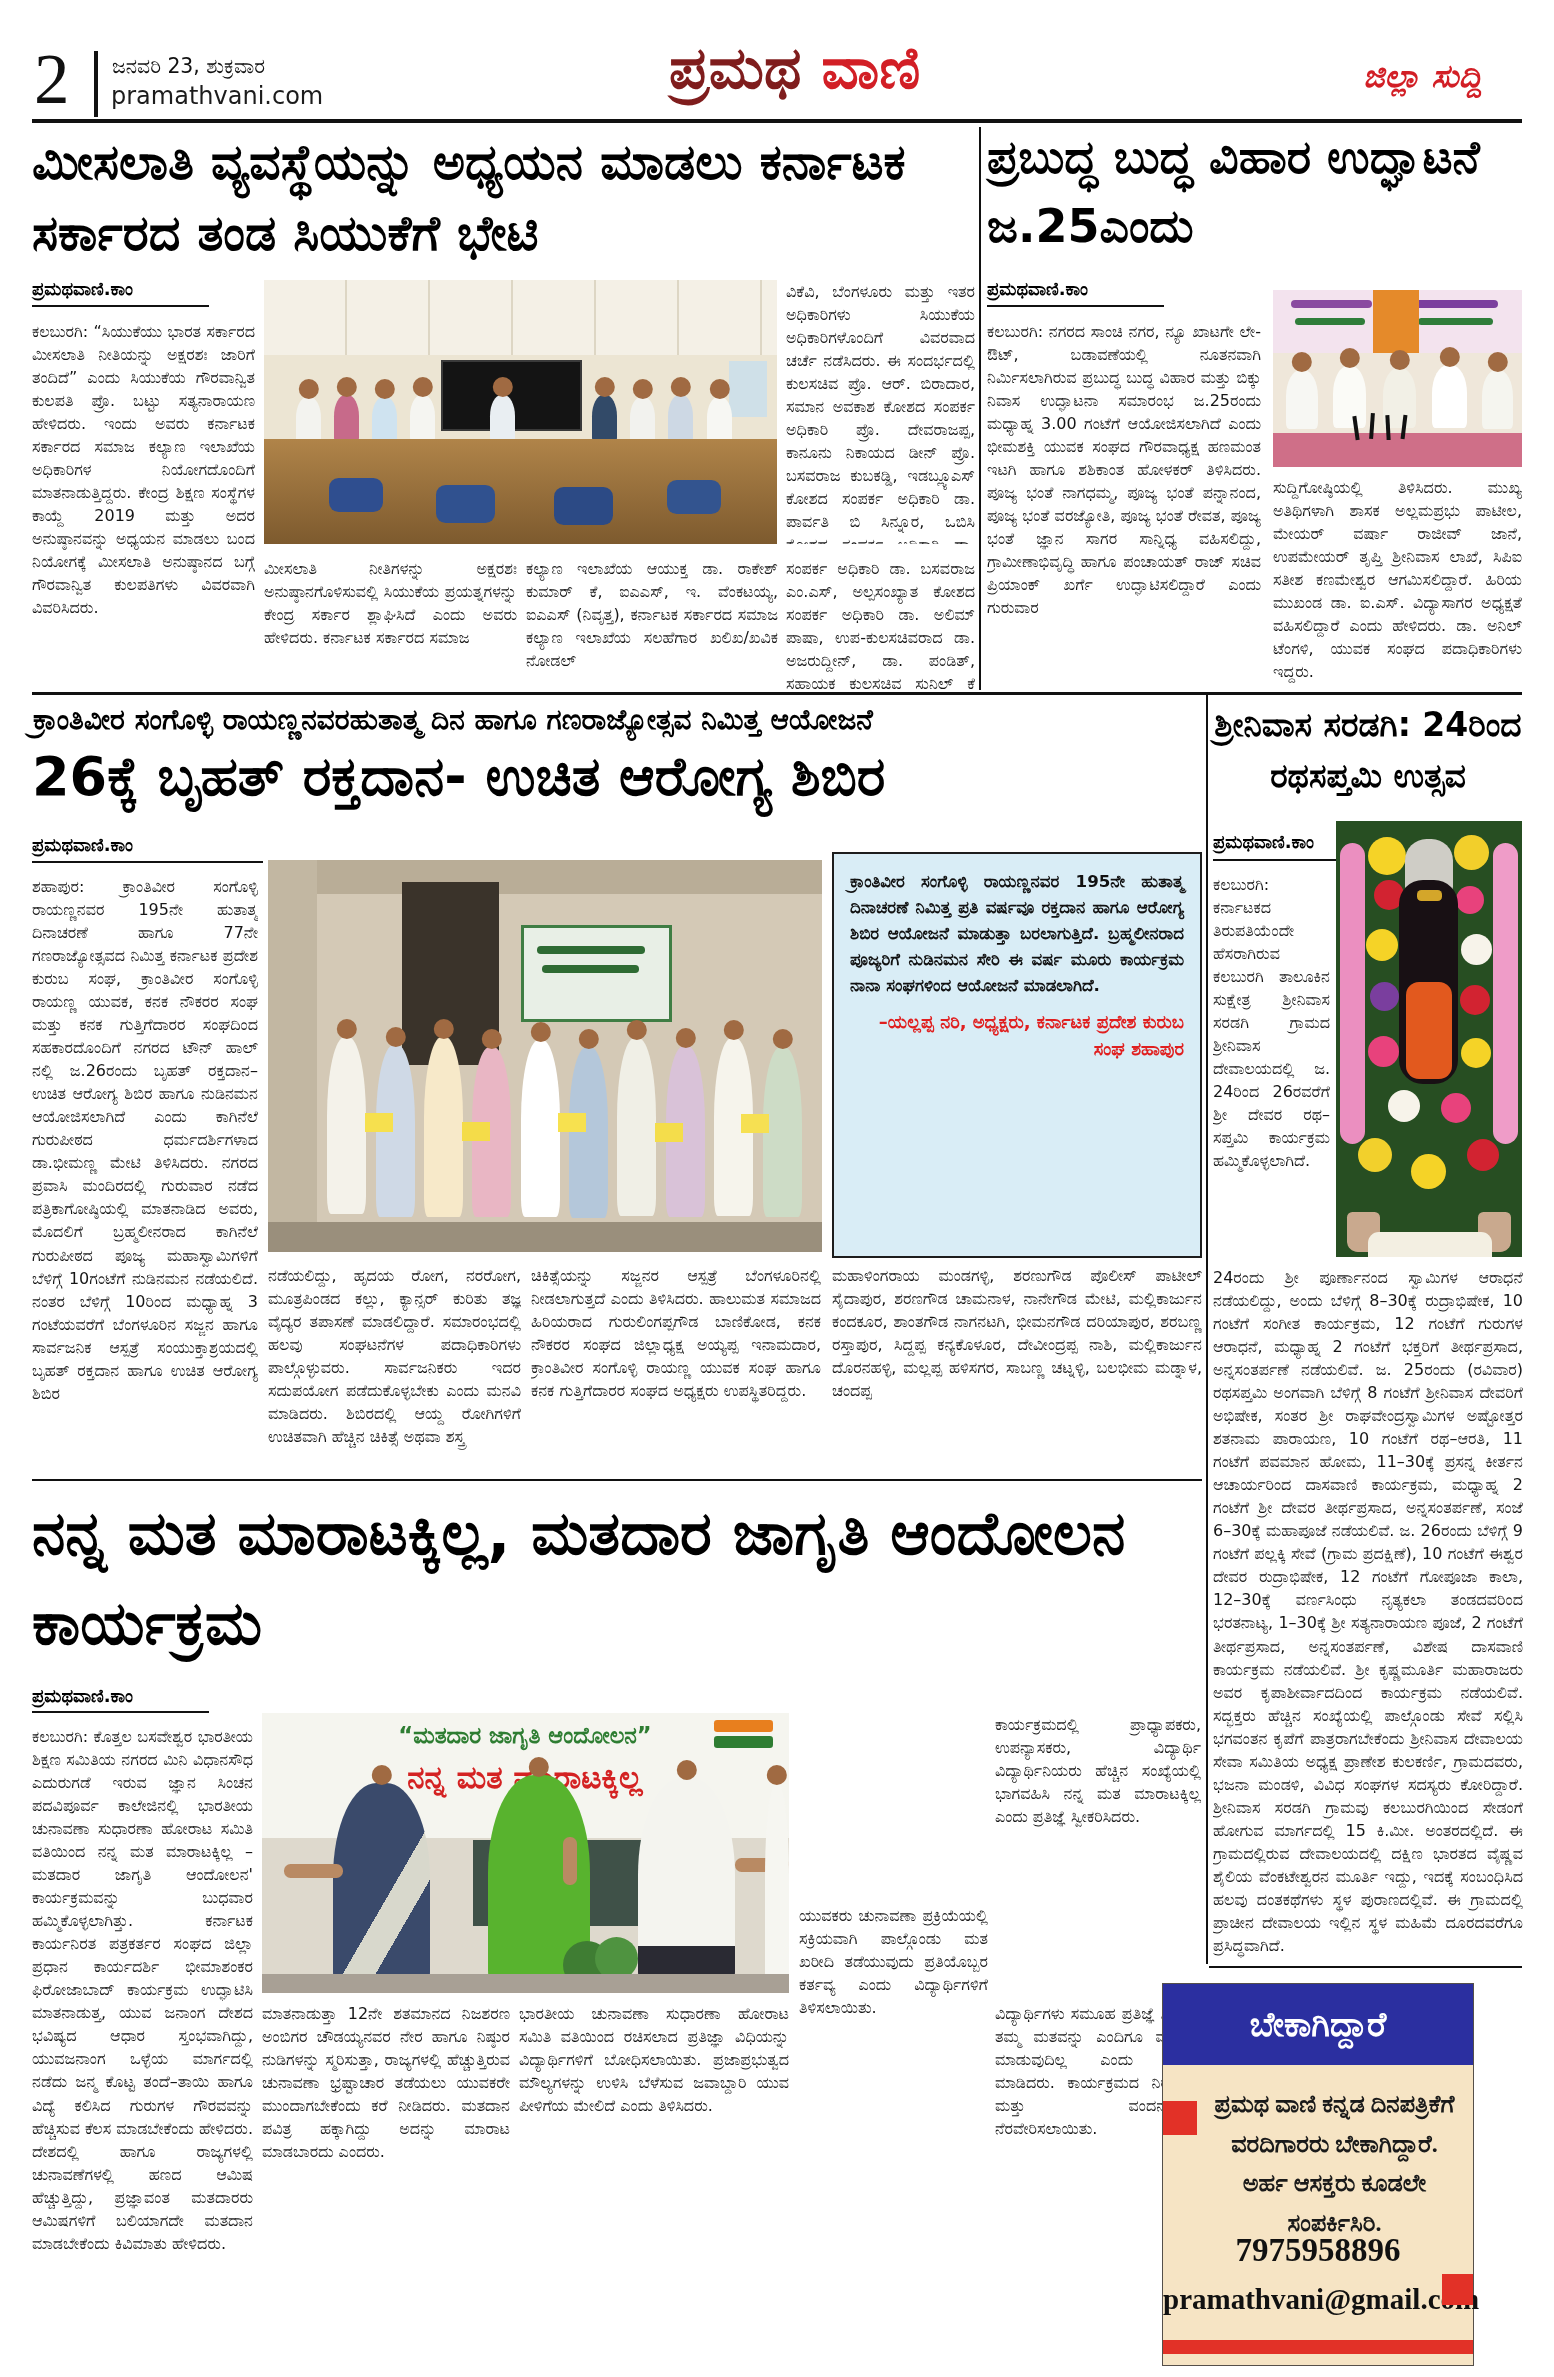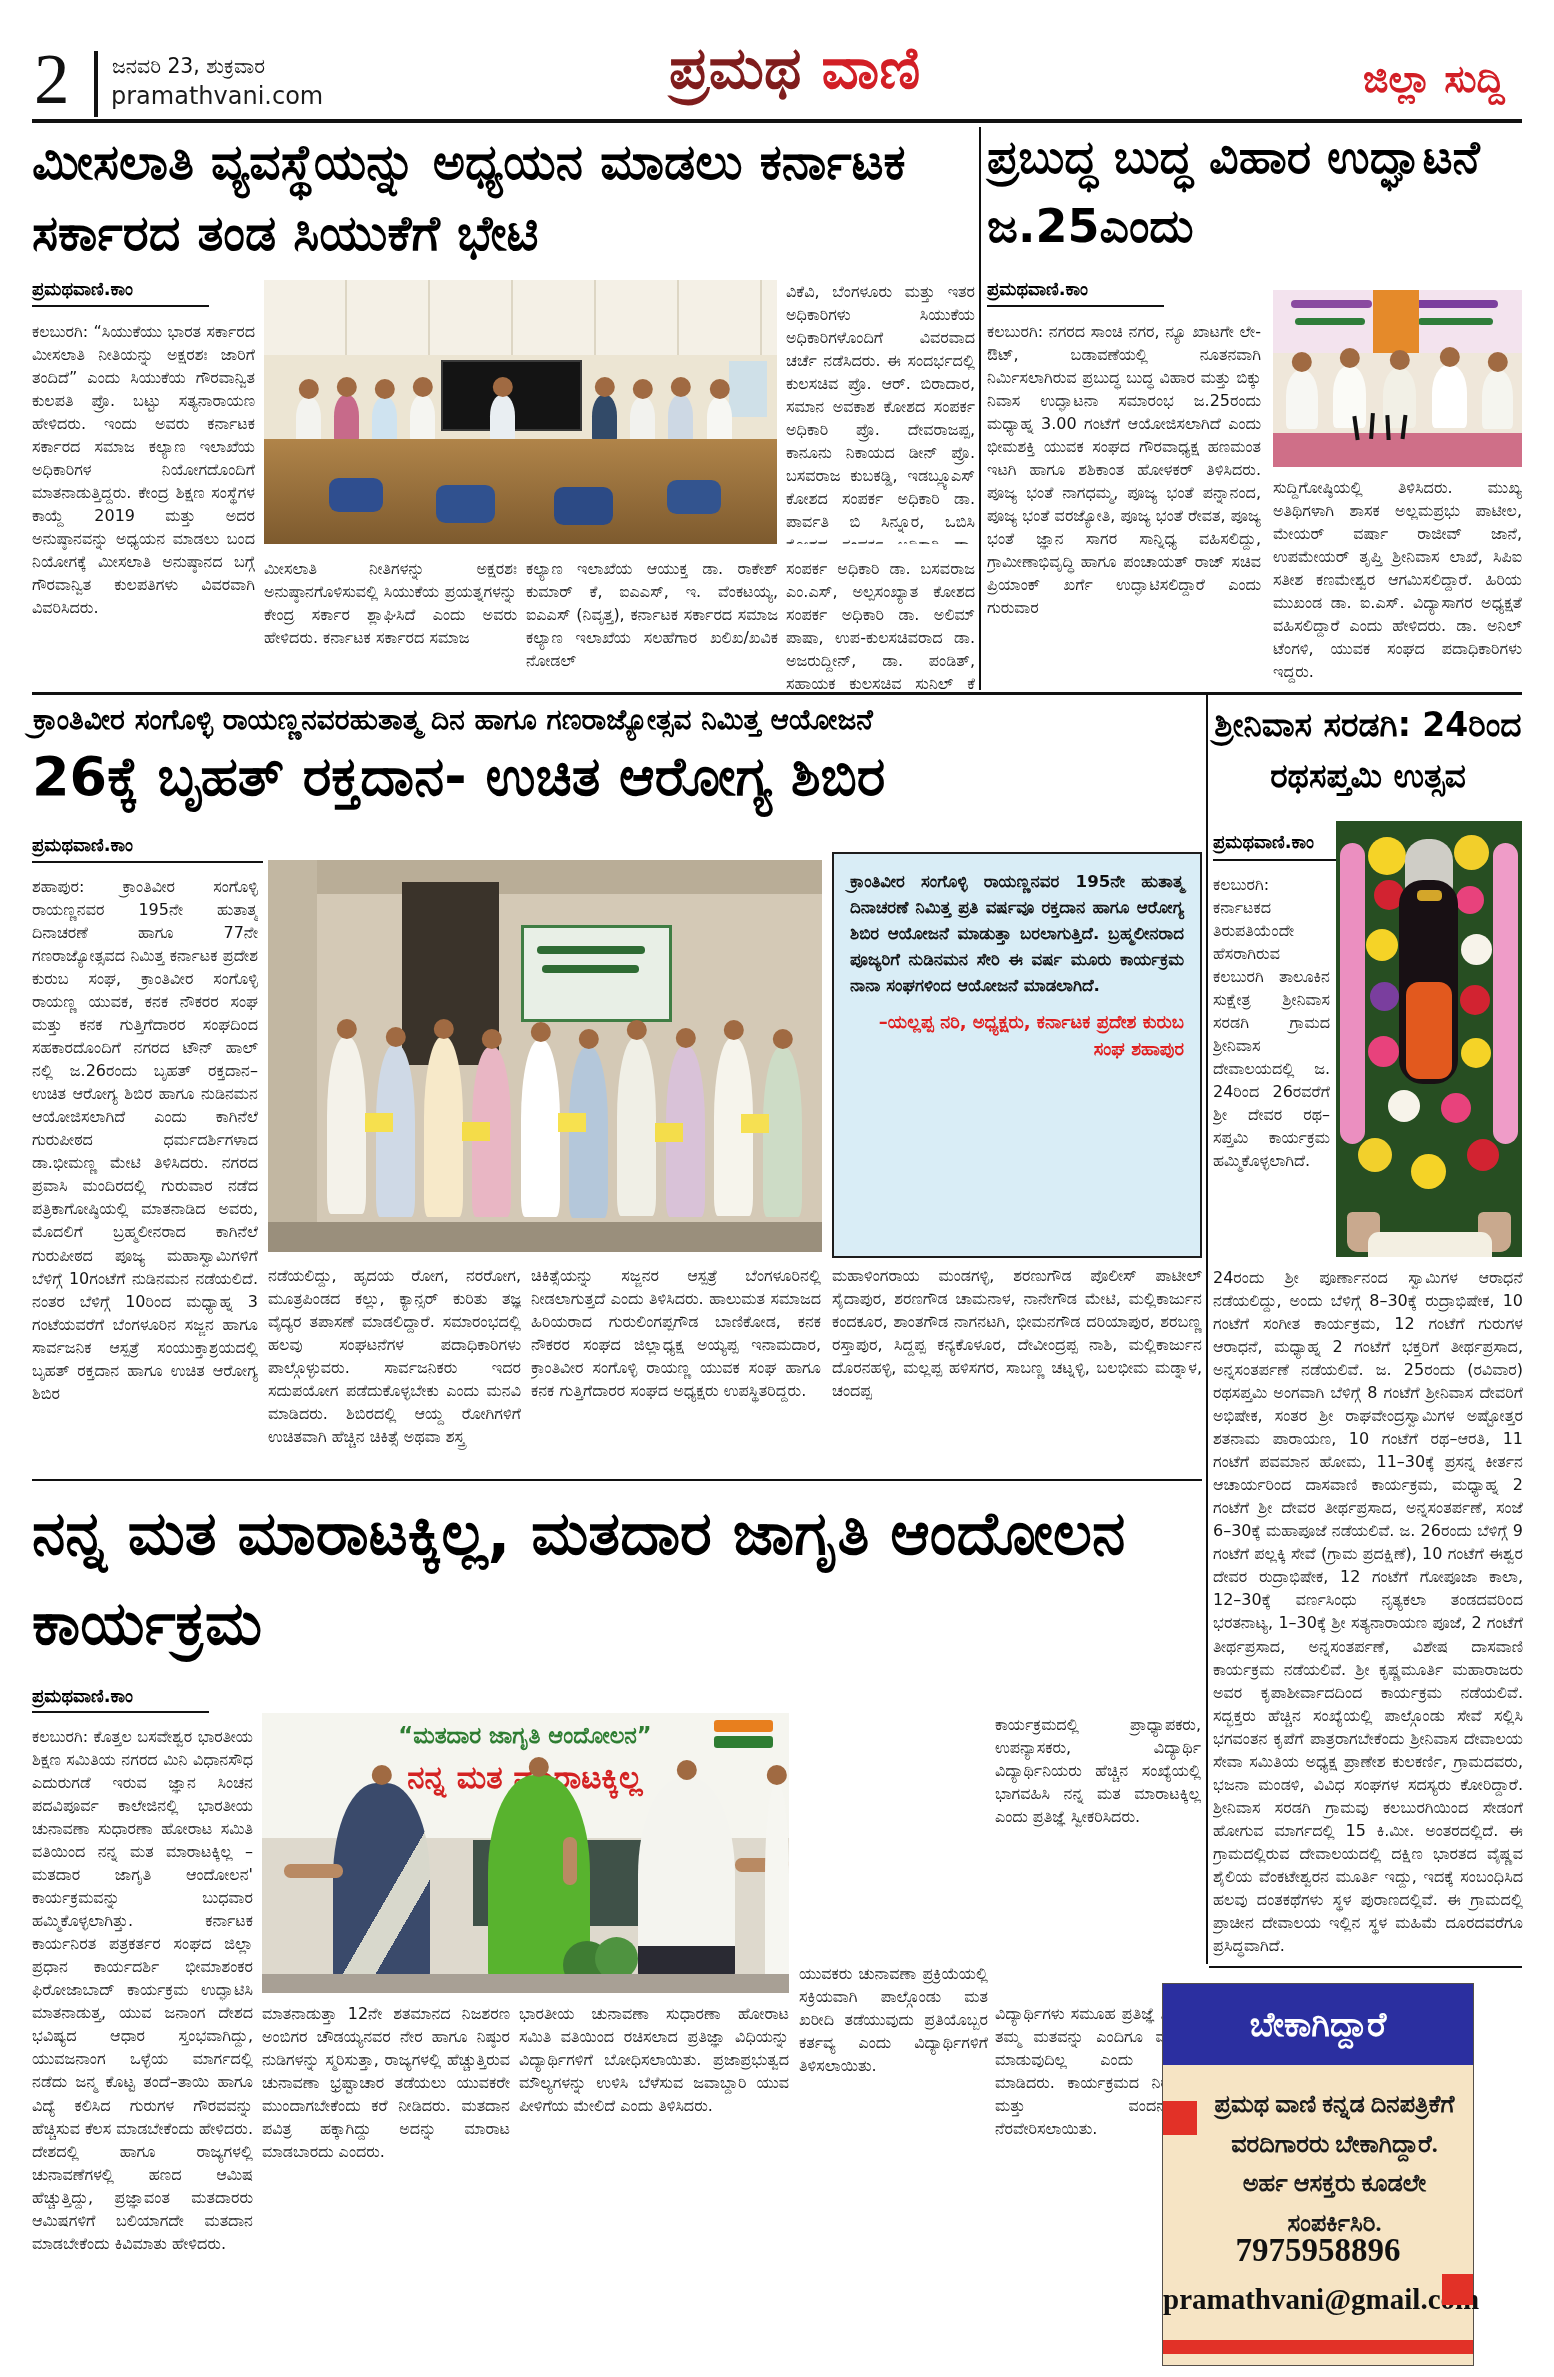--- a/index.html
+++ b/index.html
@@ -7,21 +7,21 @@
         font-family:"DejaVu Sans",sans-serif;color:#111;}
   .abs{position:absolute;}
   .rule{position:absolute;background:#111;}
   
   .pagenum{font-family:"Liberation Serif",serif;font-size:71px;font-weight:400;line-height:1;}
   .hdr-date{font-size:20.4px;font-weight:400;}
   .hdr-site{font-size:24px;font-weight:400;color:#1c1c1c;}
   .masthead{font-size:58px;font-weight:800;letter-spacing:0;}
   .m-blue{color:#7f1d1d;}
   .m-red{color:#d21f26;}
-  .section-label{font-size:38px;font-weight:800;color:#d21f26;}
+  .section-label{font-size:32px;font-weight:800;font-style:italic;color:#d21f26;}
   
   .h1{font-size:49px;font-weight:900;line-height:1.45;color:#000;}
   .h2{font-size:46px;font-weight:900;line-height:1.5;color:#000;}
   .kicker{font-size:28px;font-weight:800;color:#000;white-space:nowrap;}
   .h3{font-size:54px;font-weight:900;color:#000;white-space:nowrap;}
   .h4{font-size:33px;font-weight:900;line-height:1.55;text-align:center;color:#000;}
   .h5{font-size:60px;font-weight:900;line-height:1.5;color:#000;}
   .byline{font-size:18px;font-weight:800;color:#000;}
   .col{font-size:16px;line-height:1.44;text-align:justify;color:#161616;overflow:hidden;}
   .photo{position:absolute;overflow:hidden;background:#cfc8b8;}
@@ -223,21 +223,21 @@
     <div class="pe" style="left:473px;top:145px;width:54px;height:14px;background:#b98a63;border-radius:6.5px;"></div>
     <div class="person" style="left:503px;top:70px;width:24px;height:210px;background:#f6f6f1;"></div>
     <div class="fl" style="left:301px;bottom:4.3px;width:48px;height:48px;background:#3f7d33;"></div>
     <div class="fl" style="left:333px;bottom:13px;width:43px;height:43px;background:#4f9340;"></div>
     <div class="pe" style="left:0;bottom:0;width:100%;height:19.4px;background:#a8a095;"></div>
   </div>
 
   <div class="abs col" style="left:995px;top:1713px;width:206px;height:280px;">ಕಾರ್ಯಕ್ರಮದಲ್ಲಿ ಪ್ರಾಧ್ಯಾಪಕರು, ಉಪನ್ಯಾಸಕರು, ವಿದ್ಯಾರ್ಥಿ ವಿದ್ಯಾರ್ಥಿನಿಯರು ಹೆಚ್ಚಿನ ಸಂಖ್ಯೆಯಲ್ಲಿ ಭಾಗವಹಿಸಿ ನನ್ನ ಮತ ಮಾರಾಟಕ್ಕಿಲ್ಲ ಎಂದು ಪ್ರತಿಜ್ಞೆ ಸ್ವೀಕರಿಸಿದರು.</div>
   <div class="abs col" style="left:262px;top:2002px;width:248px;height:359px;">ಮಾತನಾಡುತ್ತಾ 12ನೇ ಶತಮಾನದ ನಿಜಶರಣ ಅಂಬಿಗರ ಚೌಡಯ್ಯನವರ ನೇರ ಹಾಗೂ ನಿಷ್ಠುರ ನುಡಿಗಳನ್ನು ಸ್ಮರಿಸುತ್ತಾ, ರಾಜ್ಯಗಳಲ್ಲಿ ಹೆಚ್ಚುತ್ತಿರುವ ಚುನಾವಣಾ ಭ್ರಷ್ಟಾಚಾರ ತಡೆಯಲು ಯುವಕರೇ ಮುಂದಾಗಬೇಕೆಂದು ಕರೆ ನೀಡಿದರು. ಮತದಾನ ಪವಿತ್ರ ಹಕ್ಕಾಗಿದ್ದು ಅದನ್ನು ಮಾರಾಟ ಮಾಡಬಾರದು ಎಂದರು.</div>
   <div class="abs col" style="left:519px;top:2002px;width:270px;height:359px;">ಭಾರತೀಯ ಚುನಾವಣಾ ಸುಧಾರಣಾ ಹೋರಾಟ ಸಮಿತಿ ವತಿಯಿಂದ ರಚಿಸಲಾದ ಪ್ರತಿಜ್ಞಾ ವಿಧಿಯನ್ನು ವಿದ್ಯಾರ್ಥಿಗಳಿಗೆ ಬೋಧಿಸಲಾಯಿತು. ಪ್ರಜಾಪ್ರಭುತ್ವದ ಮೌಲ್ಯಗಳನ್ನು ಉಳಿಸಿ ಬೆಳೆಸುವ ಜವಾಬ್ದಾರಿ ಯುವ ಪೀಳಿಗೆಯ ಮೇಲಿದೆ ಎಂದು ತಿಳಿಸಿದರು.</div>
-  <div class="abs col" style="left:799px;top:1962px;width:189px;height:359px;">ಯುವಕರು ಚುನಾವಣಾ ಪ್ರಕ್ರಿಯೆಯಲ್ಲಿ ಸಕ್ರಿಯವಾಗಿ ಪಾಲ್ಗೊಂಡು ಮತ ಖರೀದಿ ತಡೆಯುವುದು ಪ್ರತಿಯೊಬ್ಬರ ಕರ್ತವ್ಯ ಎಂದು ವಿದ್ಯಾರ್ಥಿಗಳಿಗೆ ತಿಳಿಸಲಾಯಿತು.</div>
+  <div class="abs col" style="left:799px;top:1904px;width:189px;height:359px;">ಯುವಕರು ಚುನಾವಣಾ ಪ್ರಕ್ರಿಯೆಯಲ್ಲಿ ಸಕ್ರಿಯವಾಗಿ ಪಾಲ್ಗೊಂಡು ಮತ ಖರೀದಿ ತಡೆಯುವುದು ಪ್ರತಿಯೊಬ್ಬರ ಕರ್ತವ್ಯ ಎಂದು ವಿದ್ಯಾರ್ಥಿಗಳಿಗೆ ತಿಳಿಸಲಾಯಿತು.</div>
   <div class="abs col" style="left:995px;top:2002px;width:206px;height:359px;">ವಿದ್ಯಾರ್ಥಿಗಳು ಸಮೂಹ ಪ್ರತಿಜ್ಞೆ ಸ್ವೀಕರಿಸಿ ತಮ್ಮ ಮತವನ್ನು ಎಂದಿಗೂ ಮಾರಾಟ ಮಾಡುವುದಿಲ್ಲ ಎಂದು ಸಂಕಲ್ಪ ಮಾಡಿದರು. ಕಾರ್ಯಕ್ರಮದ ನಿರೂಪಣೆ ಮತ್ತು ವಂದನಾರ್ಪಣೆ ನೆರವೇರಿಸಲಾಯಿತು.</div>
 
   <div class="rule" style="left:1209px;top:1966px;width:313px;height:2.2px;"></div>
   <div class="ad" style="left:1162px;top:1983px;width:312px;height:383px;">
     <div class="ad-head">ಬೇಕಾಗಿದ್ದಾರೆ</div>
     <div class="ad-sq" style="left:0px;top:117px;width:34px;height:34px;"></div>
     <div class="ad-text" style="left:45px;top:101px;width:253px;">ಪ್ರಮಥ ವಾಣಿ ಕನ್ನಡ ದಿನಪತ್ರಿಕೆಗೆ ವರದಿಗಾರರು ಬೇಕಾಗಿದ್ದಾರೆ. ಅರ್ಹ ಆಸಕ್ತರು ಕೂಡಲೇ ಸಂಪರ್ಕಿಸಿರಿ.</div>
     <div class="ad-phone" style="top:248px;">7975958896</div>
     <div class="ad-email" style="top:299px;">pramathvani@gmail.com</div>
     <div class="ad-sq" style="right:0px;top:290px;width:31px;height:31px;"></div>

